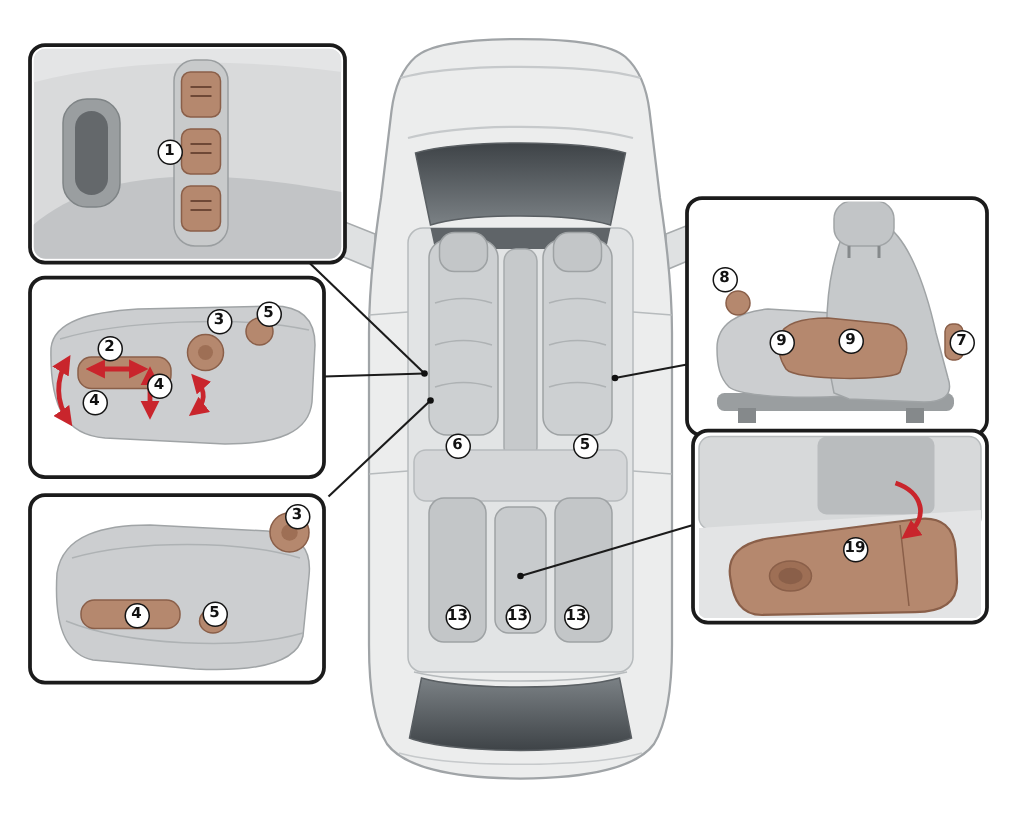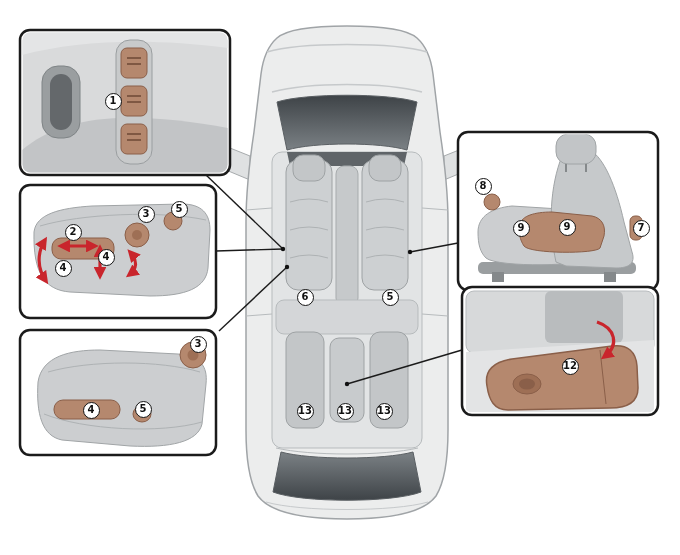--- a/index.html
+++ b/index.html
@@ -188,18 +188,18 @@
 <div class="marker" style="left:97.5px;top:248.5px">4</div>
 <div class="marker" style="left:189.5px;top:335.5px">3</div>
 <div class="marker" style="left:82.5px;top:401.5px">4</div>
 <div class="marker" style="left:134.5px;top:400.5px">5</div>
 <div class="marker" style="left:296.5px;top:288.5px">6</div>
 <div class="marker" style="left:381.5px;top:288.5px">5</div>
 <div class="marker" style="left:474.5px;top:177.5px">8</div>
 <div class="marker" style="left:512.5px;top:219.5px">9</div>
 <div class="marker" style="left:558.5px;top:218.5px">9</div>
 <div class="marker" style="left:632.5px;top:219.5px">7</div>
-<div class="marker" style="left:561.5px;top:357.5px">12</div>
+<div class="marker" style="left:561.5px;top:357.5px">19</div>
 <div class="marker" style="left:296.5px;top:402.5px">13</div>
 <div class="marker" style="left:336.5px;top:402.5px">13</div>
 <div class="marker" style="left:375.5px;top:402.5px">13</div>
 
 </div>
 
 </body></html>

